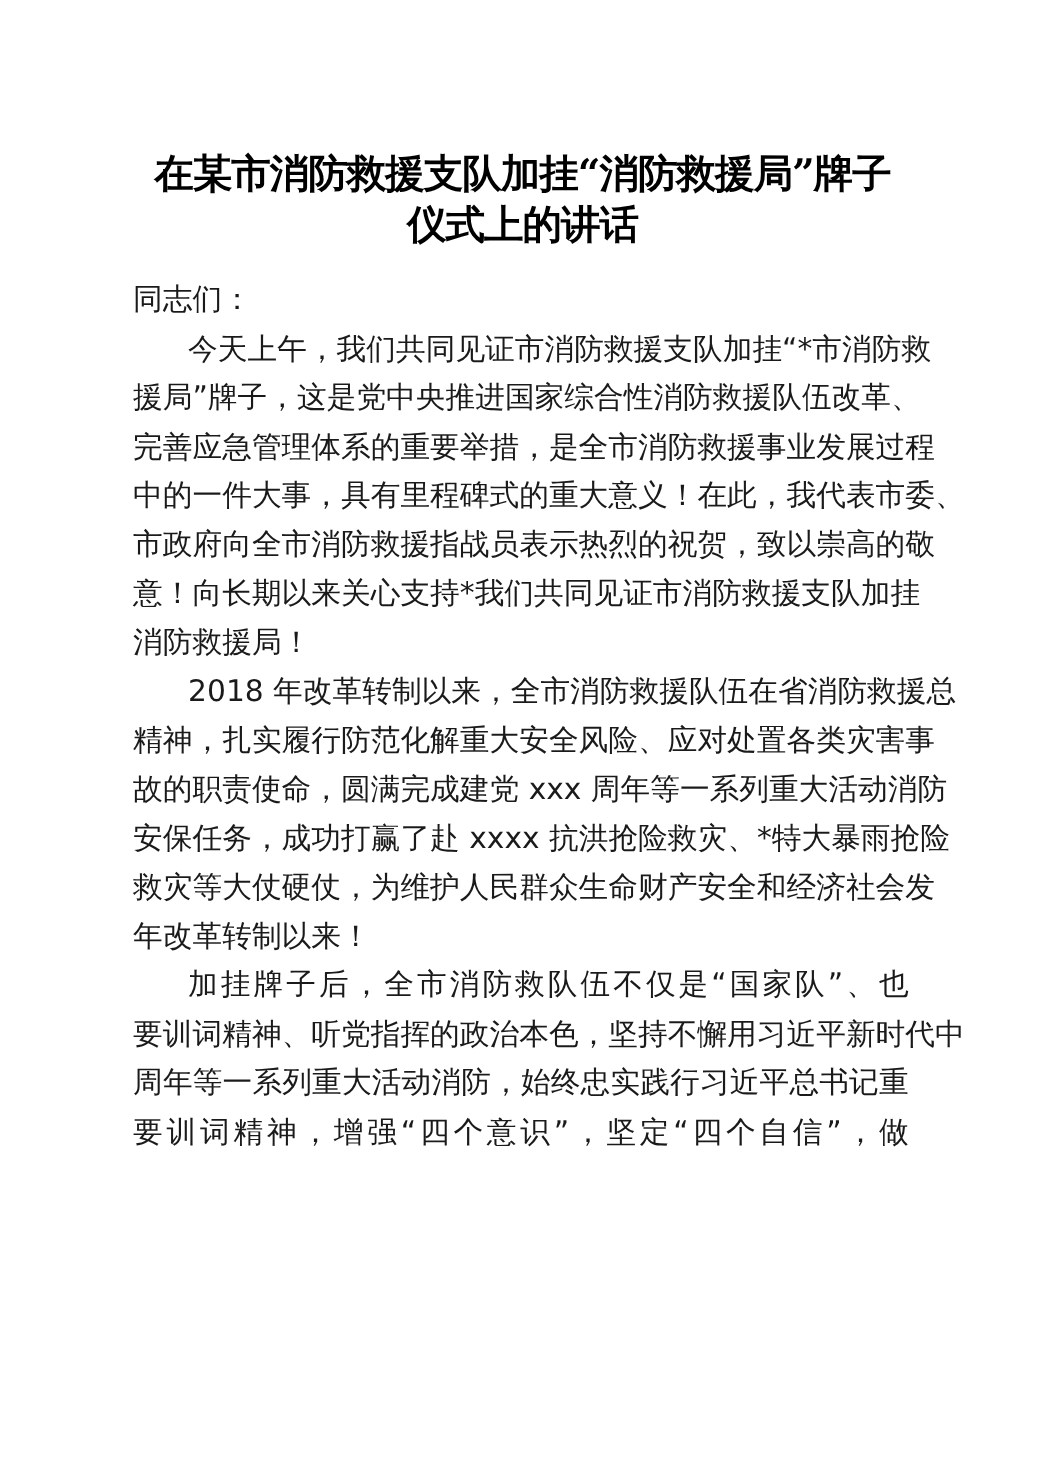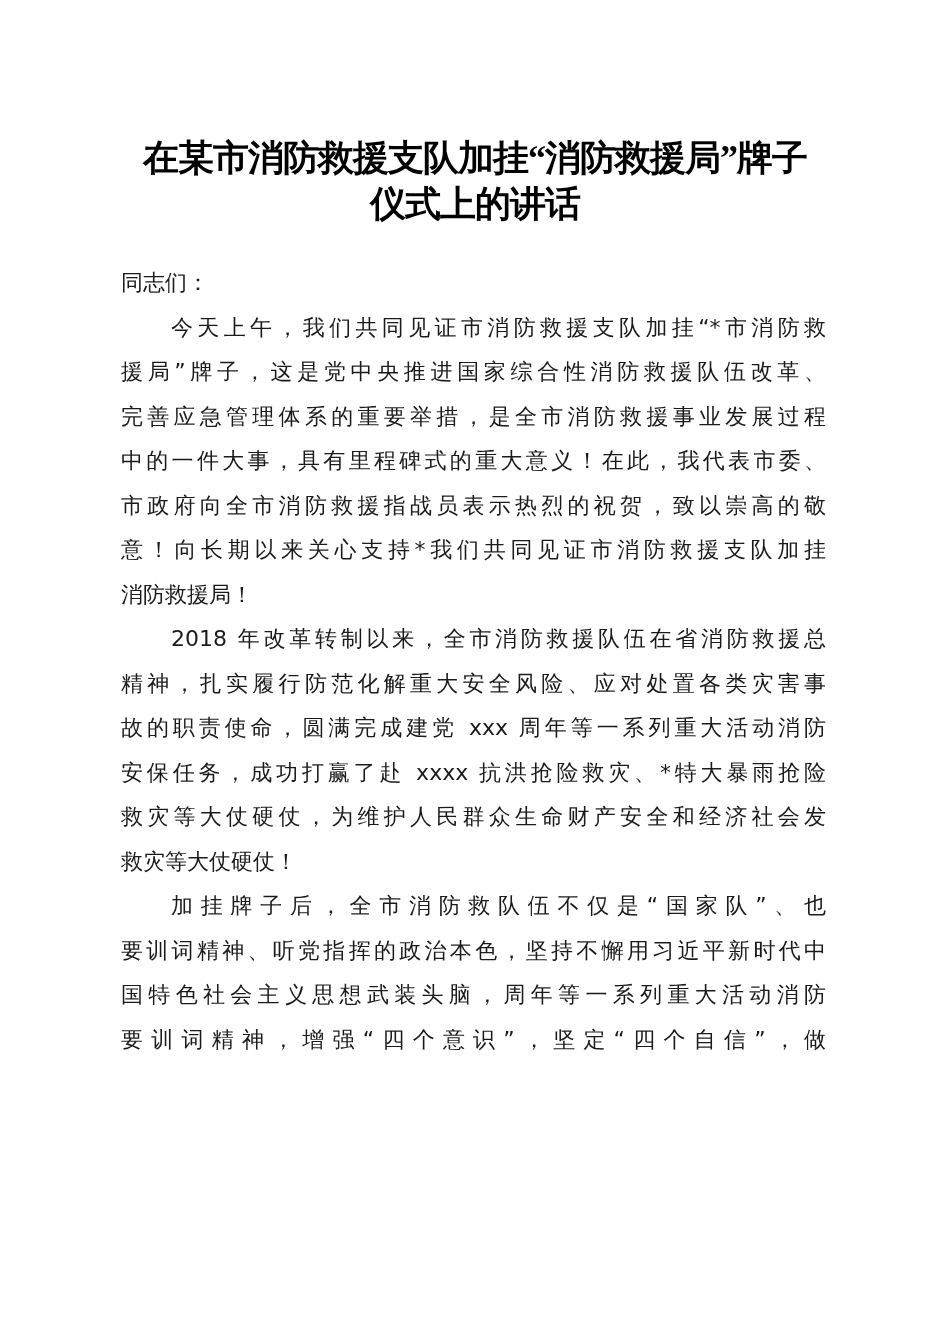--- a/index.html
+++ b/index.html
@@ -34,24 +34,24 @@
       letter-spacing: -1px;
       color: #000000;
     }
     .title .tline {
       display: block;
       white-space: nowrap;
     }
     .body {
       position: absolute;
       left: 121px;
-      top: 261px;
+      top: 251px;
       width: 705px;
       font-family: "DejaVu Sans", "Liberation Sans", sans-serif;
-      font-size: 22px;
+      font-size: 27px;
       line-height: 44.5px;
       color: #1a1a1a;
     }
     .line {
       display: block;
       white-space: nowrap;
       height: 44.5px;
       text-align: justify;
       text-align-last: justify;
     }
@@ -63,21 +63,21 @@
     }
     .line.salutation {
       text-align-last: left;
     }
   </style>
 </head>
 <body>
 
 <div class="page">
 
-  <h1 class="title" style="margin:0;font-family:Liberation Serif, serif;">
+  <h1 class="title" style="margin:0;">
     <span class="tline">在某市消防救援支队加挂“消防救援局”牌子</span>
     <span class="tline">仪式上的讲话</span>
   </h1>
 
   <div class="body">
 
     <span class="line salutation">同志们：</span>
 
     <div>
       <span class="line indent">今天上午，我们共同见证市消防救援支队加挂“*市消防救</span>
@@ -88,24 +88,24 @@
       <span class="line">意！向长期以来关心支持*我们共同见证市消防救援支队加挂</span>
       <span class="line last">消防救援局！</span>
     </div>
 
     <div>
       <span class="line indent">2018 年改革转制以来，全市消防救援队伍在省消防救援总</span>
       <span class="line">精神，扎实履行防范化解重大安全风险、应对处置各类灾害事</span>
       <span class="line">故的职责使命，圆满完成建党 xxx 周年等一系列重大活动消防</span>
       <span class="line">安保任务，成功打赢了赴 xxxx 抗洪抢险救灾、*特大暴雨抢险</span>
       <span class="line">救灾等大仗硬仗，为维护人民群众生命财产安全和经济社会发</span>
-      <span class="line last">救灾等大仗硬仗！</span>
+      <span class="line last">年改革转制以来！</span>
     </div>
 
     <div>
       <span class="line indent">加挂牌子后，全市消防救队伍不仅是“国家队”、也</span>
       <span class="line">要训词精神、听党指挥的政治本色，坚持不懈用习近平新时代中</span>
-      <span class="line">国特色社会主义思想武装头脑，周年等一系列重大活动消防</span>
+      <span class="line">周年等一系列重大活动消防，始终忠实践行习近平总书记重</span>
       <span class="line">要训词精神，增强“四个意识”，坚定“四个自信”，做</span>
     </div>
 
   </div>
 </div>
 
 </body></html>

